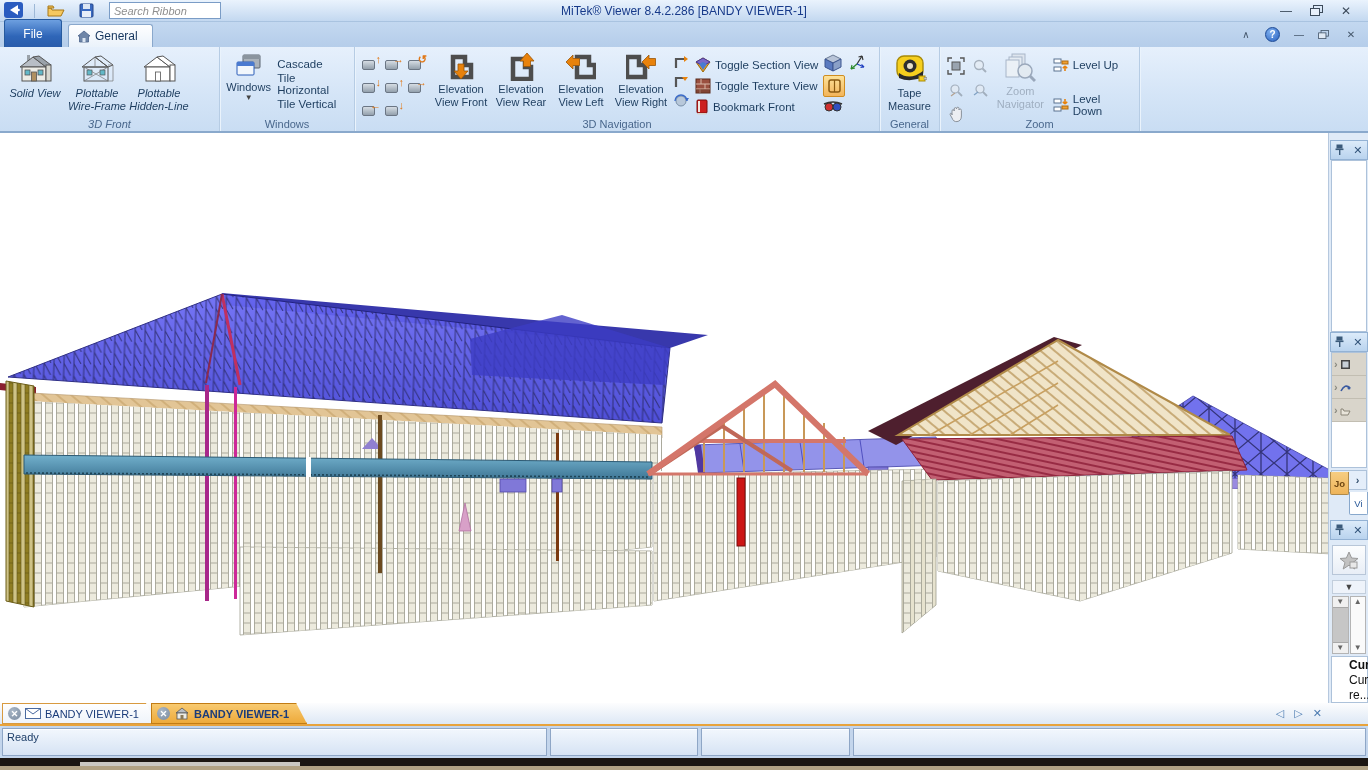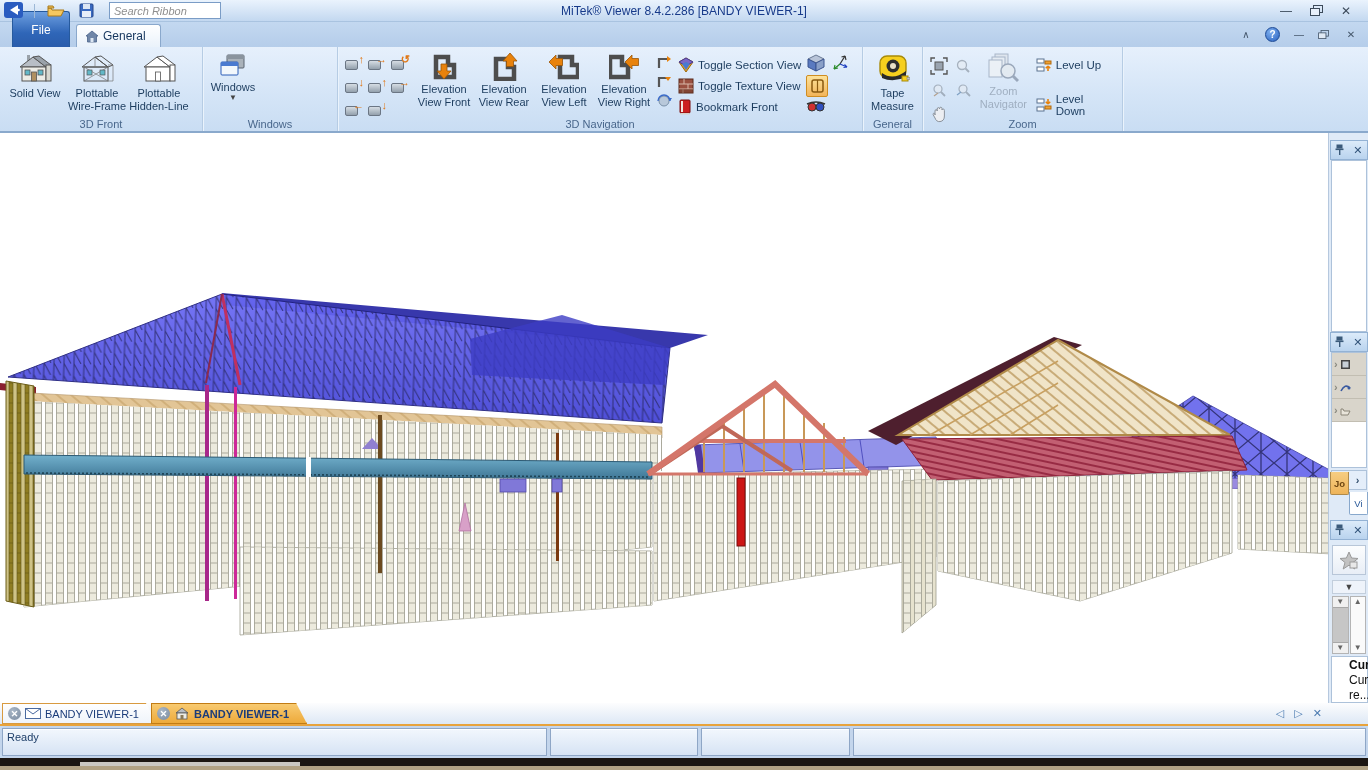--- a/index.html
+++ b/index.html
@@ -14,35 +14,35 @@
   .tb-sep { width:1px; height:14px; background:#9db8d6; margin:0 2px; }
   .qa-btn { width:22px; height:18px; display:flex; align-items:center; justify-content:center; border-radius:2px; }
   .search-ribbon { width:112px; height:17px; border:1px solid #7a9cc6; font-size:11px; padding:0 4px; margin-left:4px; background:#fff; color:#333; }
   .search-ribbon::placeholder { font-style:italic; color:#8f8f8f; }
   .tb-title { position:absolute; left:0; right:0; text-align:center; font-size:12px; color:#173a8a; }
   .tb-controls { margin-left:auto; display:flex; gap:14px; padding-right:14px; z-index:2; align-items:center; }
   .win-glyph { width:16px; height:12px; display:flex; align-items:center; justify-content:center; color:#3c4a5a; font-size:12px; cursor:default; }
 
   
   .tabrow { height:25px; background:linear-gradient(#c3d8f0,#b5cdea); display:flex; align-items:flex-end; position:relative; }
-  .tab-file { width:58px; height:36px; margin-left:12px; background:linear-gradient(#6d9fe0,#2f66b8 60%,#2a5cab); color:#fff; font-size:12px; display:flex; align-items:center; justify-content:center; border-radius:3px 3px 0 0; border:1px solid #265a9e; border-bottom:none; }
+  .tab-file { width:58px; height:28px; margin-left:4px; background:linear-gradient(#6d9fe0,#2f66b8 60%,#2a5cab); color:#fff; font-size:12px; display:flex; align-items:center; justify-content:center; border-radius:3px 3px 0 0; border:1px solid #265a9e; border-bottom:none; }
   .tab-general { height:23px; margin-left:6px; padding:0 14px 0 8px; background:linear-gradient(#ffffff,#eaf2fb); border:1px solid #8aa8cc; border-bottom:none; border-radius:3px 3px 0 0; display:flex; align-items:center; gap:4px; font-size:12px; color:#16365e; }
   .tabrow-controls { position:absolute; right:10px; top:5px; display:flex; gap:12px; align-items:center; }
   .mini-ctl { font-size:10px; color:#44566a; width:14px; text-align:center; }
   .help-btn { width:15px; height:15px; border-radius:50%; background:radial-gradient(circle at 35% 30%, #7fb0ef, #2a62c0); color:#fff; font-size:10px; font-weight:bold; display:flex; align-items:center; justify-content:center; border:1px solid #1d4a96; }
 
   
   .ribbon { height:86px; background:linear-gradient(#e6f0fc,#d5e5f7 55%,#c9ddf3); border-bottom:2px solid #8aa9cc; display:flex; position:relative; }
   .rgroup { position:relative; height:100%; border-right:1px solid #b6cce4; box-shadow:1px 0 0 #eaf3fc; padding:4px 4px 14px 4px; }
   .rgroup-label { position:absolute; bottom:1px; left:0; right:0; text-align:center; font-size:11px; color:#49678c; }
   .bigbtn { display:flex; flex-direction:column; align-items:center; justify-content:flex-start; width:62px; height:66px; border-radius:3px; padding-top:2px; text-align:center; }
   .bigbtn .lbl { font-size:11px; color:#1c3c5e; line-height:1.15; margin-top:2px; }
   .txtbtn { display:flex; align-items:center; gap:4px; font-size:11.5px; color:#1c3c5e; height:20px; padding:0 4px; border-radius:2px; }
 
-  .g-views { width:203px; display:flex; }
+  .g-views { width:220px; display:flex;font-style:italic; }
   .g-windows { width:135px; display:flex; }
   .g-windows .wmenu { width:52px; }
   .g-windows .wlist { display:flex; flex-direction:column; justify-content:flex-start; padding-top:3px; }
   .g-nav { width:525px; display:flex; }
   .g-general { width:60px; display:flex; justify-content:center; }
   .g-zoom { width:200px; display:flex; }
   .g-fill { flex:1; border-right:none; }
 
   .rotgrid { display:grid; grid-template-columns:repeat(3,22px); grid-auto-rows:22px; gap:1px; padding:3px 2px 0 2px; }
   .rot { position:relative; width:20px; height:18px; }
@@ -224,20 +224,31 @@
         <span>
             <svg width="28" height="26" viewBox="0 0 28 26">
               <rect x="8" y="2" width="17" height="13" rx="1" fill="#aab2ba" stroke="#5a6470"></rect>
               <rect x="8" y="2" width="17" height="4" fill="#8a949e"></rect>
               <rect x="2" y="9" width="17" height="13" rx="1" fill="#f2f7fc" stroke="#2b5cb8"></rect>
               <rect x="2" y="9" width="17" height="4" fill="#4a7ad0"></rect>
             </svg>
           </span>
         <span class="lbl">Windows</span>
         <span style="color:#444;font-size:8px;line-height:1;">▼</span>
+      </div>
+      <div class="wlist">
+        <div class="txtbtn">
+            <span>Cascade</span>
+          </div>
+        <div class="txtbtn">
+            <span>Tile Horizontal</span>
+          </div>
+        <div class="txtbtn">
+            <span>Tile Vertical</span>
+          </div>
       </div>
       <div class="rgroup-label">Windows</div>
     </div>
 
     <div class="rgroup g-nav">
       <div class="rotgrid">
         <span class="rot">
             <i class="cube"></i>
             <b class="arr">↑</b>
           </span>

